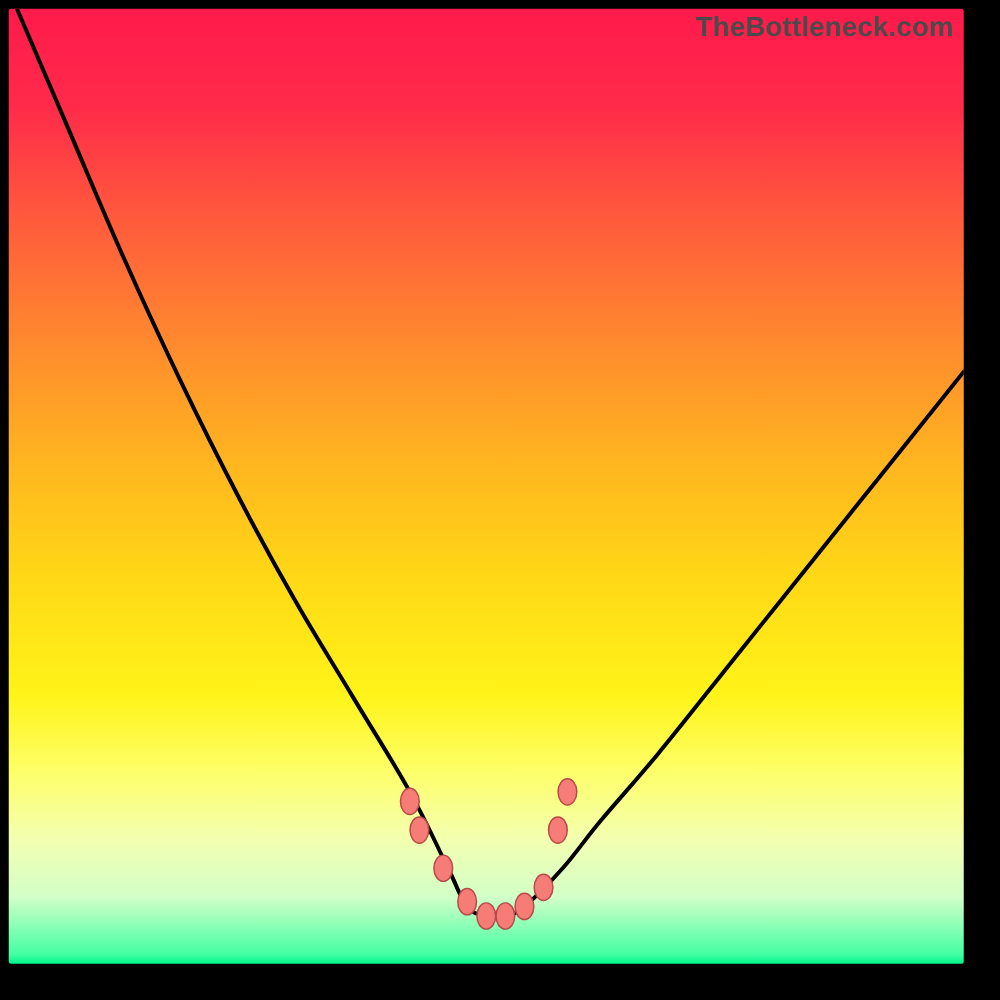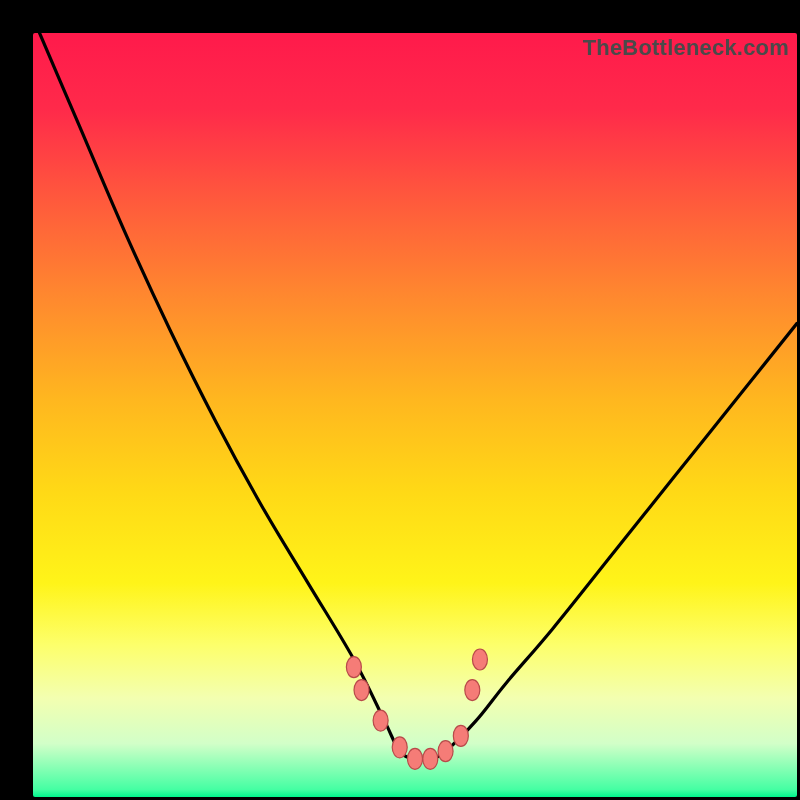--- a/index.html
+++ b/index.html
@@ -10,21 +10,21 @@
     overflow: hidden;
     background: #000;
     font-family: Arial, Helvetica, sans-serif;
   }
   .frame {
     position: relative;
     width: 800px;
     height: 800px;
     background: #000;
     box-sizing: border-box;
-    padding: 33px;
+    padding: 7px;
   }
   .plot-area {
     position: relative;
     width: 764px;
     height: 764px;
     box-sizing: border-box;
   }
   .gradient {
     position: absolute;
     left: 0; top: 0;

